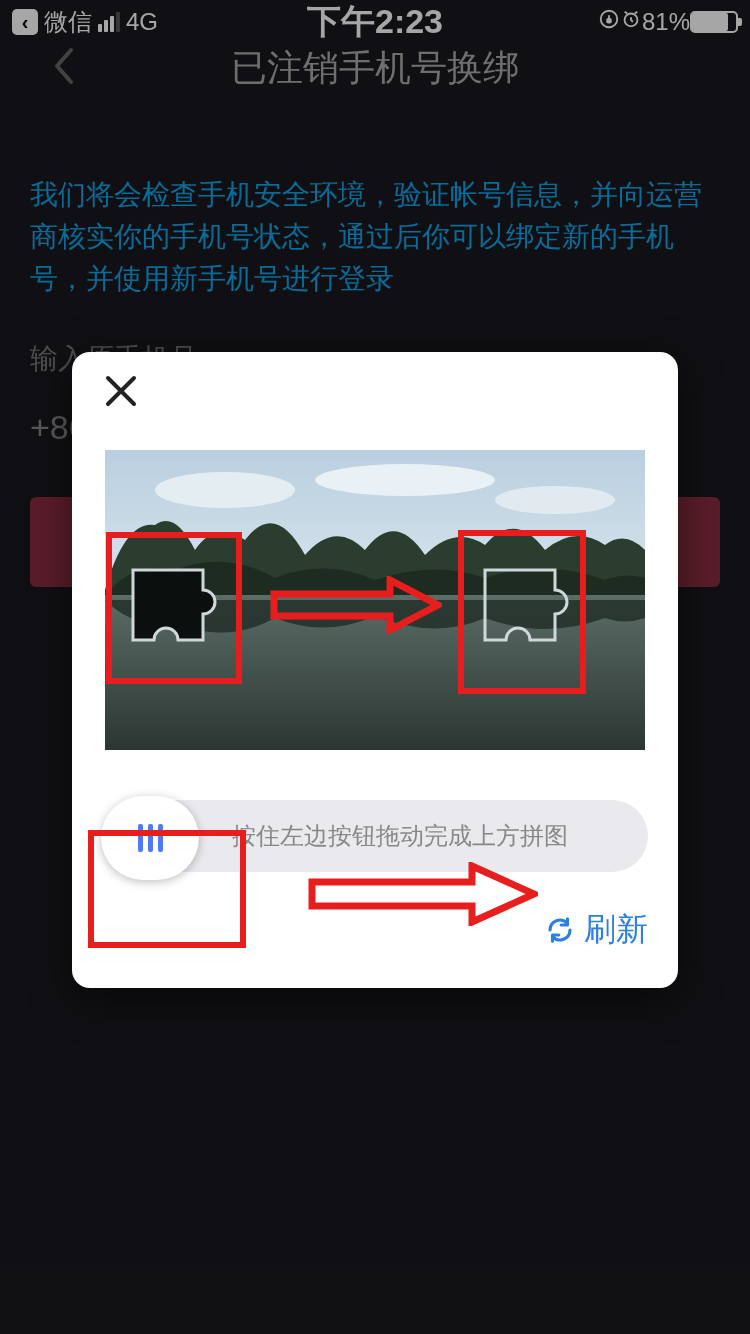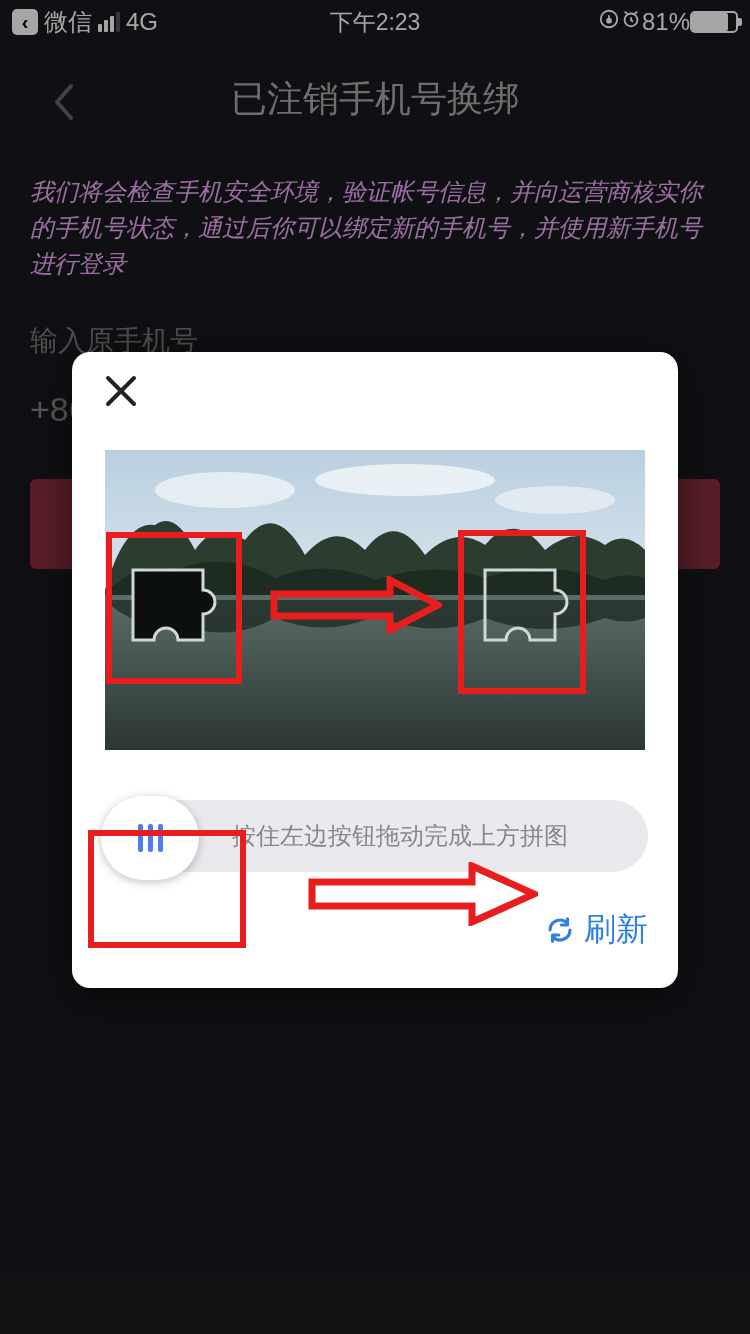--- a/index.html
+++ b/index.html
@@ -14,45 +14,45 @@
     
     .status-bar {
       height: 44px;
       display: flex;
       align-items: center;
       padding: 0 12px;
       color: #fff;
       font-size: 24px;
     }
     .status-left { display: flex; align-items: center; gap: 6px; flex: 1; }
-    .status-center { flex: 0 0 auto; font-size: 23px; font-weight: 400; }
+    .status-center { flex: 0 0 auto; font-size: 34px; font-weight: 700; }
     .status-right { flex: 1; display: flex; align-items: center; justify-content: flex-end; }
     .back-box { background: #fff; color: #000; width: 26px; height: 26px; border-radius: 5px; display: flex; align-items: center; justify-content: center; font-size: 20px; font-weight: bold; }
     .signal-bars { display: inline-flex; align-items: flex-end; gap: 2px; }
     .signal-bars span { width: 4px; background: #fff; border-radius: 1px; }
     .signal-bars span:nth-child(1){height:8px}
     .signal-bars span:nth-child(2){height:12px}
     .signal-bars span:nth-child(3){height:16px}
     .signal-bars span:nth-child(4){height:20px; background:#555}
     .battery { width: 48px; height: 22px; border: 2px solid #fff; border-radius: 5px; position: relative; }
     .battery::after { content:""; position:absolute; right:-6px; top:5px; width:4px; height:8px; background:#fff; border-radius:0 2px 2px 0; }
     .battery-fill { background:#fff; height:100%; width:81%; border-radius:2px; }
     
     .nav {
       height: 80px;
       display: flex;
-      align-items: flex-end;
+      align-items: flex-start;
       color: #888;
       position: relative;
       padding-left: 24px;
     }
     .nav-back { width: 80px; display:flex; align-items:center; justify-content:center; font-size: 44px; color:#666; }
     .nav-title { position:absolute; left:0; right:0; text-align:center; font-size: 36px; color:#aaa; pointer-events:none; }
     
-    .body-text { color:#f0abfc; font-size: 24px; padding: 50px 30px 0; line-height: 1.5; font-style: italic; }
+    .body-text { color:#0ea5e9; font-size: 28px; padding: 50px 30px 0; line-height: 1.5; }
     .label { color:#777; font-size: 28px; padding: 40px 30px 10px; }
     .phone-row { color:#888; font-size: 34px; padding: 20px 30px; }
     .red-btn { margin: 30px; height: 90px; background: #8a2d3f; border-radius: 6px; }
     
     .overlay { position:absolute; inset:0; background: rgba(0,0,0,0.35); }
     .modal {
       position: absolute;
       left: 72px; right: 72px;
       top: 352px;
       background: #fff;

